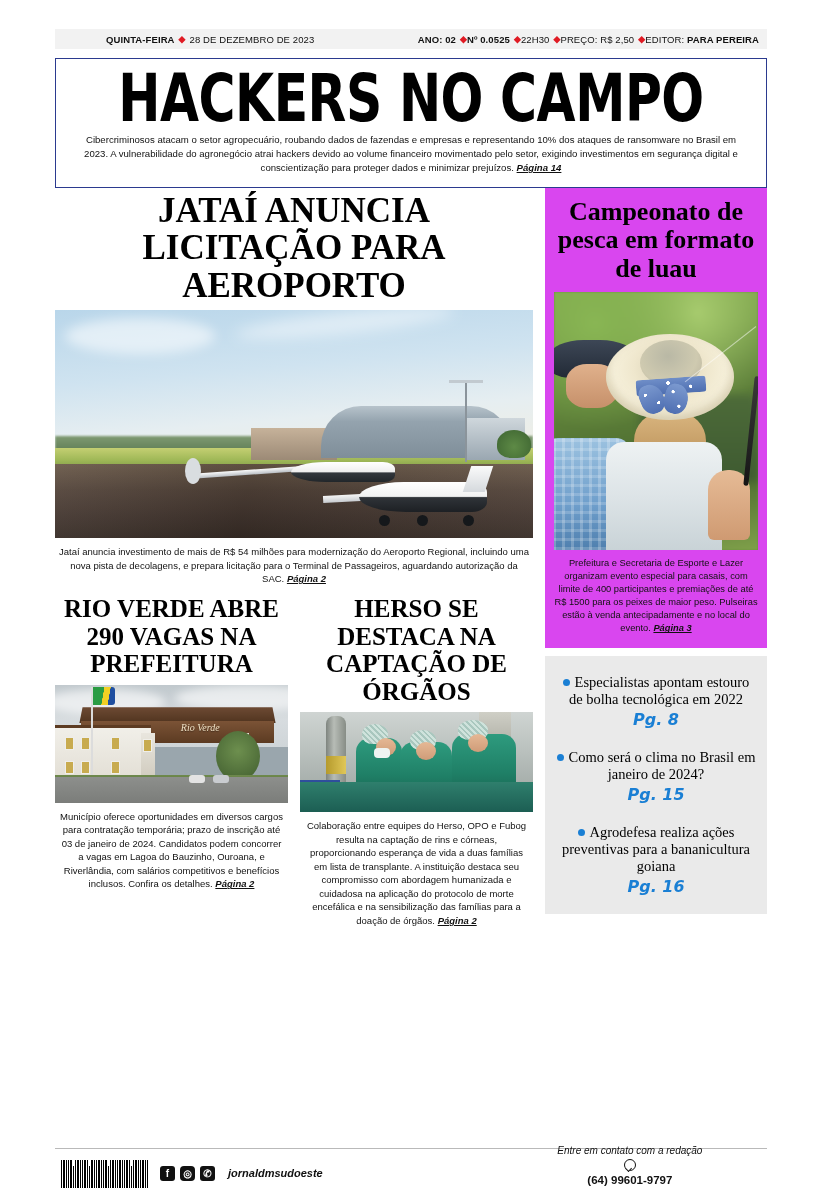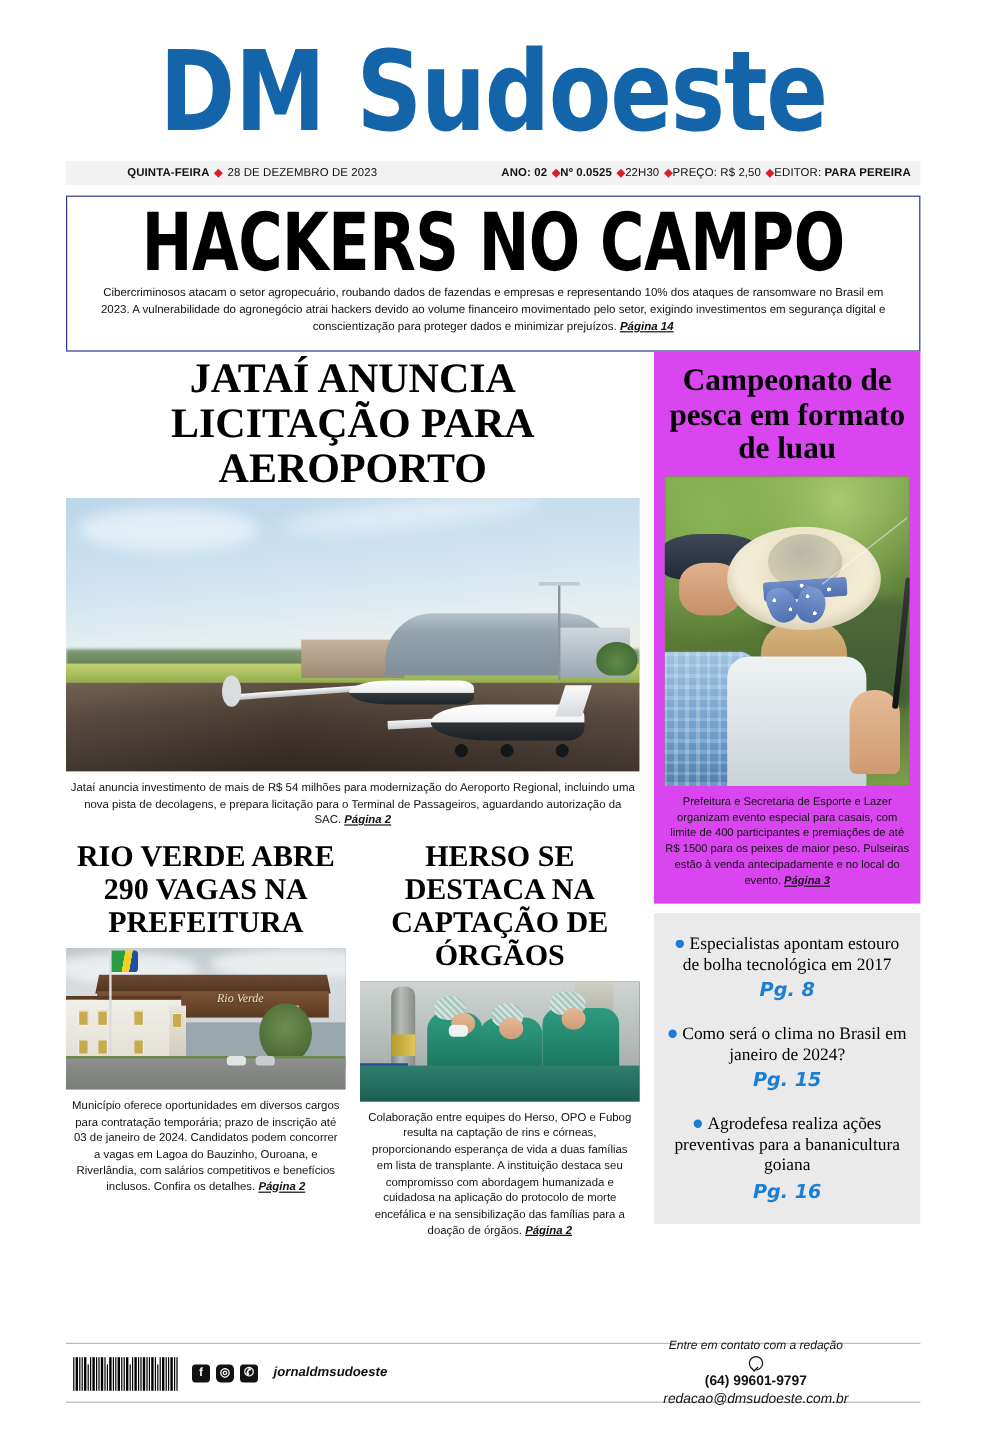--- a/index.html
+++ b/index.html
@@ -534,23 +534,20 @@
     border-left: 1.4px solid #111; border-bottom: 1.4px solid #111;
     transform: rotate(-45deg);
   }
   .fone { font-weight: bold; font-style: normal; }
 </style>
 </head>
 <body>
 
 <div class="page">
 
-  <div class="masthead">
-    <div class="masthead-title"><span class="dm">DM</span> <span>Sudoeste</span></div>
-  </div>
 
   <div class="infobar">
     <div class="left">
       <span class="dia">QUINTA-FEIRA</span>
       <span class="diamond">◆</span>
       <span class="data-norm">28 DE DEZEMBRO DE 2023</span>
     </div>
     <div class="right">
       <span class="ib-seg b">ANO: 02</span>
       <span class="diamond">◆</span>
@@ -683,21 +680,21 @@
           <div class="fs-arm"></div>
           <div class="fs-rod"></div>
           <div class="fs-line"></div>
         </div>
         <div class="side-caption"><span>Prefeitura e Secretaria de Esporte e Lazer organizam evento especial para casais, com limite de 400 participantes e premiações de até R$ 1500 para os peixes de maior peso. Pulseiras estão à venda antecipadamente e no local do evento.</span> <span class="pg-bold">Página 3</span></div>
       </div>
 
       <div class="bullets-panel">
 
         <div class="bullet-item">
-          <span class="bullet-text"><span class="bullet-dot"></span><span>Especialistas apontam estouro de bolha tecnológica em 2017</span></span>
+          <span class="bullet-text"><span class="bullet-dot"></span><span>Especialistas apontam estouro de bolha tecnológica em 2022</span></span>
           <span class="bullet-page">Pg. 8</span>
         </div>
 
         <div class="bullet-item">
           <span class="bullet-text"><span class="bullet-dot"></span><span>Como será o clima no Brasil em janeiro de 2024?</span></span>
           <span class="bullet-page">Pg. 15</span>
         </div>
 
         <div class="bullet-item">
           <span class="bullet-text"><span class="bullet-dot"></span><span>Agrodefesa realiza ações preventivas para a bananicultura goiana</span></span>

